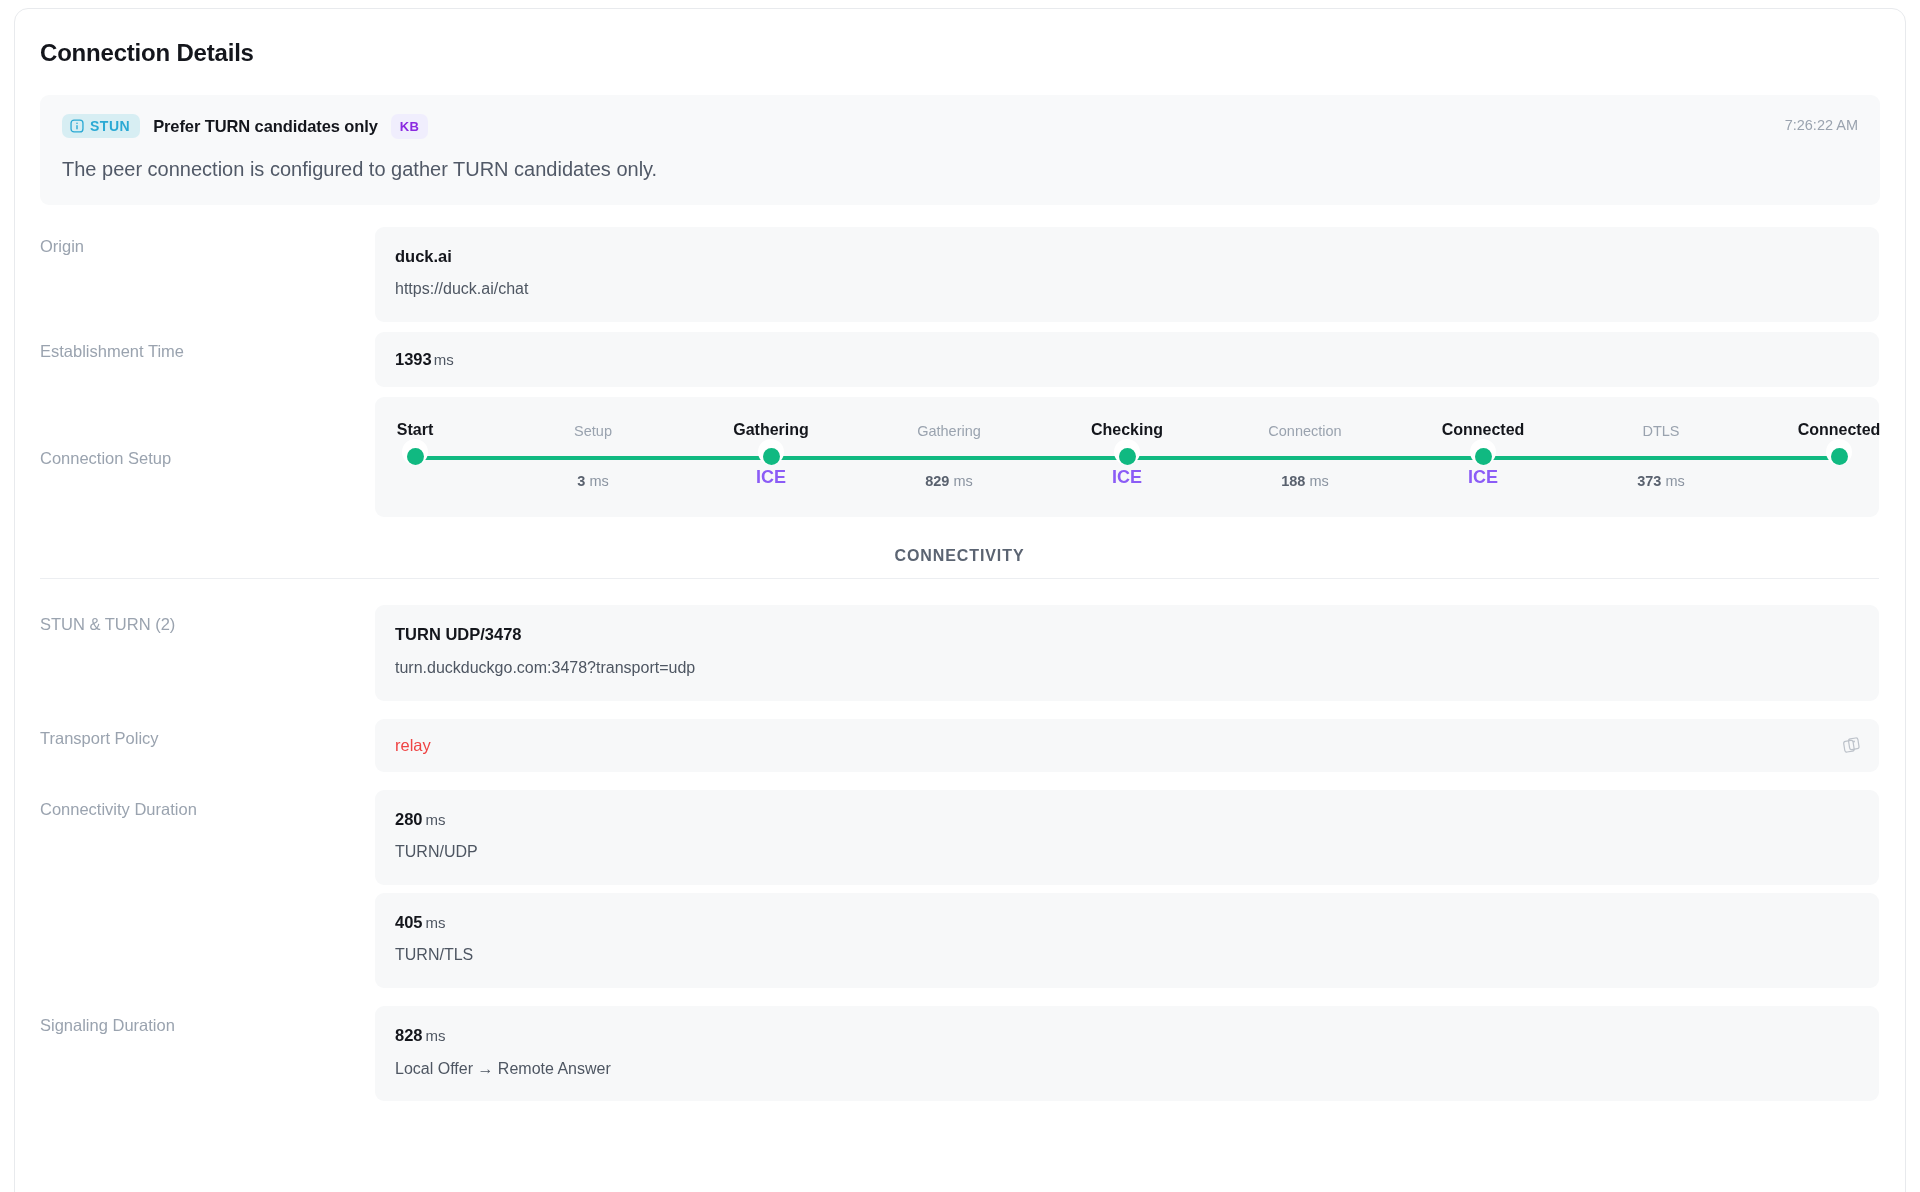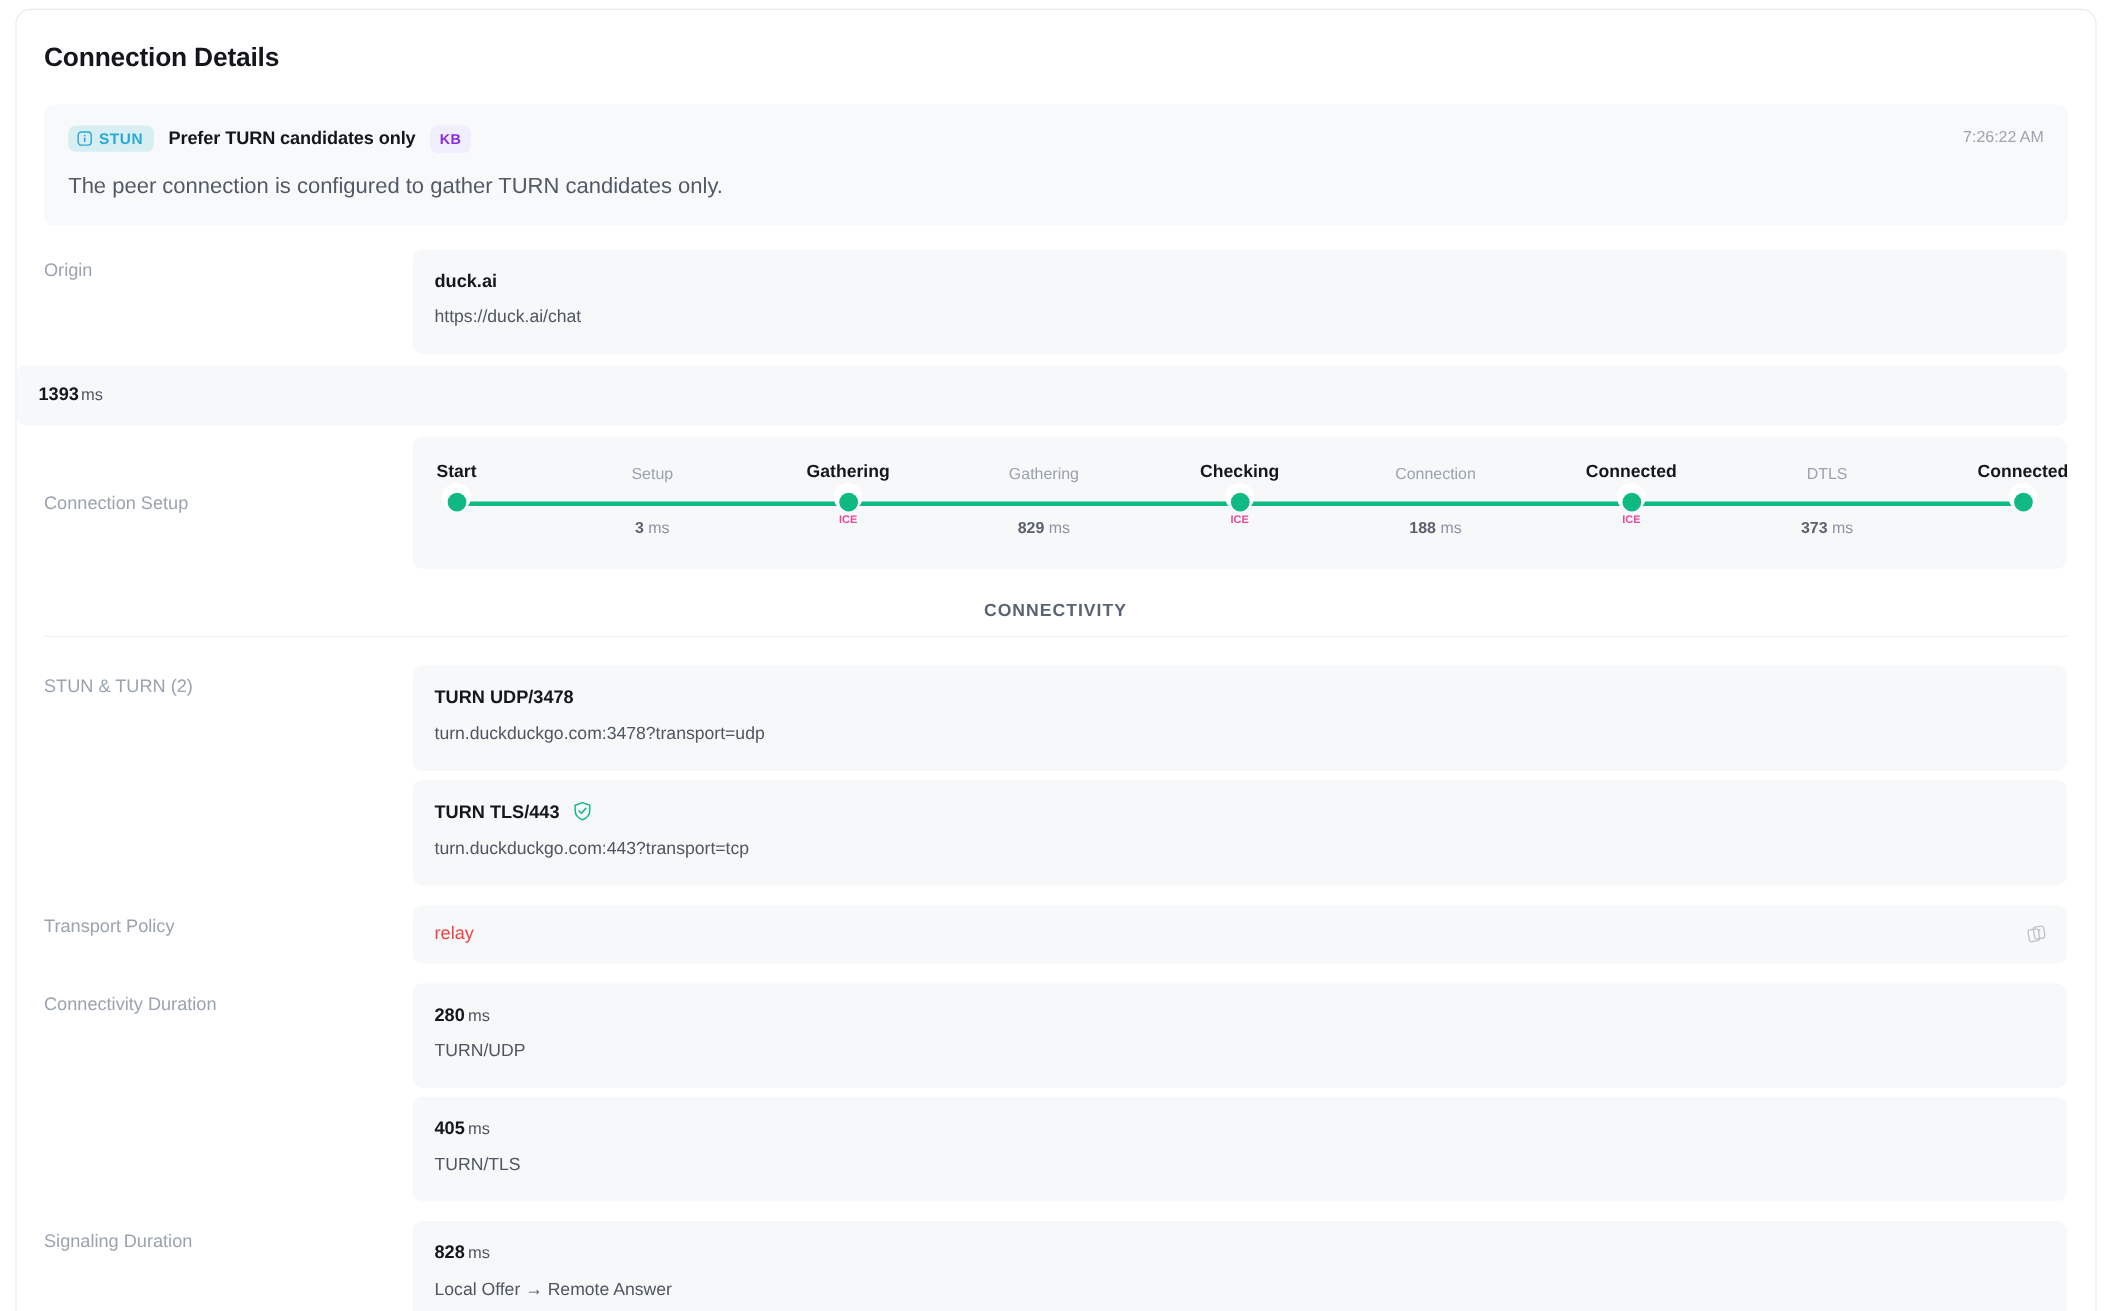--- a/index.html
+++ b/index.html
@@ -206,23 +206,23 @@
     font-size: 16px;
     font-weight: 700;
     color: #14161c;
   }
   .tl-node .tl-bot {
     position: absolute;
     top: 28px;
     left: 50%;
     transform: translateX(-50%);
     white-space: nowrap;
-    font-size: 10px;
-    font-weight: 700;
-    color: #ec4899;
+    font-size: 18px;
+    font-weight: 700;
+    color: #8b5cf6;
   }
   .tl-seg {
     position: absolute;
     transform: translateX(-50%);
     text-align: center;
     white-space: nowrap;
     z-index: 1;
   }
   .tl-seg .seg-name {
     position: absolute;
@@ -297,20 +297,21 @@
         <div class="panel tall">
           <div class="panel-main">duck.ai</div>
           <div class="panel-sub">https://duck.ai/chat</div>
         </div>
       </div>
     </div>
 
     <div class="row-gap"></div>
 
     <div class="row">
+      <div class="row-label">Establishment Time</div>
       <div class="row-values">
         <div class="panel">
           <div class="panel-main">
             <span>1393</span><span class="unit tight">ms</span>
           </div>
         </div>
       </div>
     </div>
 
     <div class="row-gap"></div>
@@ -378,32 +379,20 @@
 
     <div class="row">
       <div class="row-label">STUN &amp; TURN (2)</div>
       <div class="row-values">
 
         <div class="panel tall">
           <div class="panel-main">TURN UDP/3478</div>
           <div class="panel-sub">turn.duckduckgo.com:3478?transport=udp</div>
         </div>
 
-        <div class="panel tall">
-          <div class="panel-main">
-            <span>TURN TLS/443</span>
-            <span class="shield-wrap">
-              <svg width="19" height="19" viewBox="0 0 20 20" fill="none">
-                <path d="M10 1.8 L17 4.2 V9.4 C17 13.6 14.1 16.7 10 18.2 C5.9 16.7 3 13.6 3 9.4 V4.2 Z" stroke="#10b981" stroke-width="1.4" fill="none" stroke-linejoin="round"></path>
-                <path d="M6.8 9.7 L9 11.9 L13.3 7.2" stroke="#10b981" stroke-width="1.5" fill="none" stroke-linecap="round" stroke-linejoin="round"></path>
-              </svg>
-            </span>
-          </div>
-          <div class="panel-sub">turn.duckduckgo.com:443?transport=tcp</div>
-        </div>
 
       </div>
     </div>
 
     <div class="group-gap"></div>
 
     <div class="row">
       <div class="row-label">Transport Policy</div>
       <div class="row-values">
         <div class="panel">

